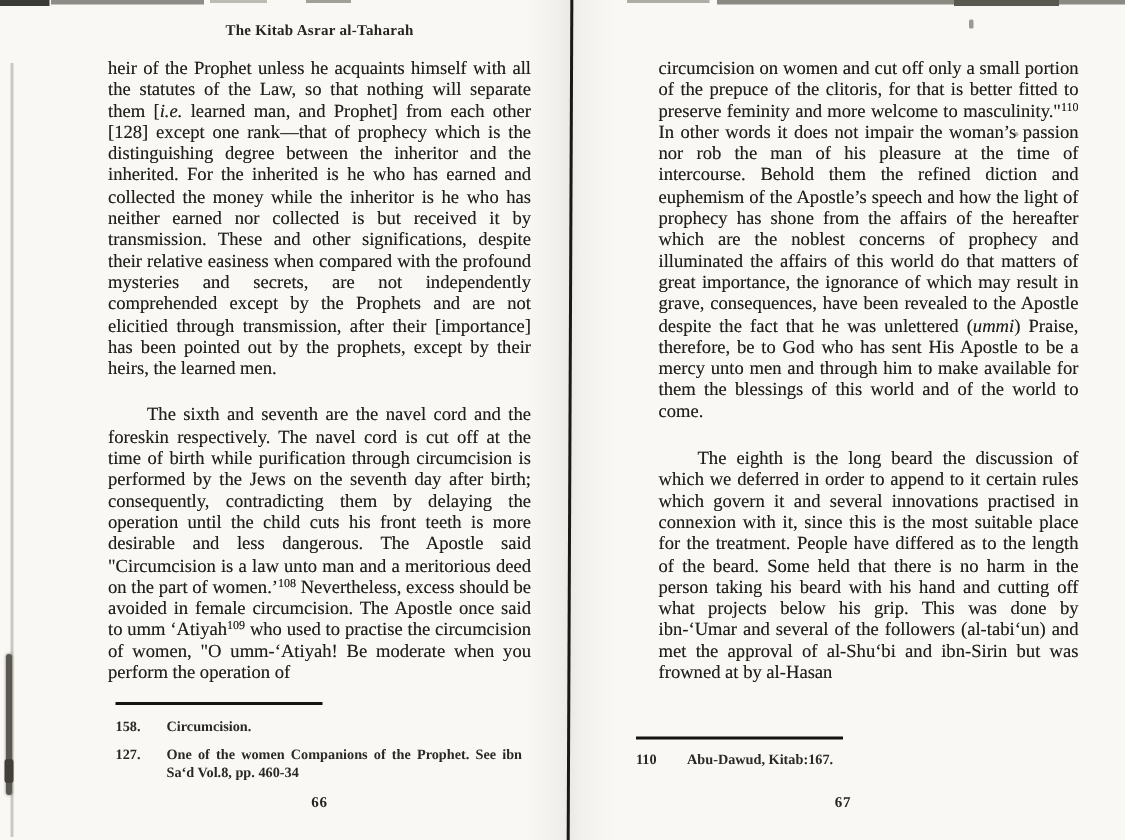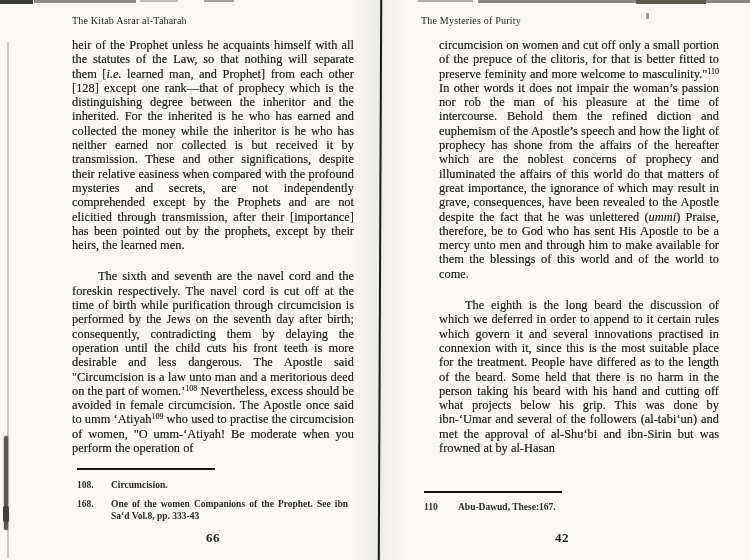--- a/index.html
+++ b/index.html
@@ -23,21 +23,21 @@
   .a-top4{left:204px;top:0;width:30px;height:2px;background:#a09f98;}
   .a-top5{left:418px;top:0;width:55px;height:2px;background:#aeada6;}
   .a-top6{left:478px;top:0;width:272px;height:3px;background:#8a8982;}
   .a-top7{left:636px;top:0;width:70px;height:4px;background:#5a594f;}
   .a-leftline{left:7px;top:42px;width:2px;height:516px;background:#cac9c1;}
   .a-streak{left:4px;top:436px;width:4px;height:94px;background:#5a5750;border-radius:2px;box-shadow:0 0 2px rgba(70,66,58,0.8);}
   .a-streak2{left:3px;top:506px;width:6px;height:16px;background:#413f38;border-radius:2px;}
   .a-dot1{left:646px;top:13px;width:3px;height:6px;background:#9b9a92;border-radius:1px;}
   .a-dot2{left:676px;top:88px;width:3px;height:3px;background:#b5b4ac;border-radius:50%;}
   
-  .running-head{position:absolute;top:15px;font-size:10px;font-weight:normal;text-align:left;letter-spacing:0.2px;color:#262521;}
+  .running-head{position:absolute;top:15px;font-size:10px;font-weight:bold;text-align:center;letter-spacing:0.2px;color:#262521;}
   .head-left{left:72px;width:282px;}
   .head-right{left:421px;width:282px;}
   .body-col{position:absolute;top:38px;font-size:12.4px;font-weight:normal;line-height:14.3px;text-align:justify;
     text-shadow:0 0 0.3px rgba(32,31,27,0.55);}
   .body-left{left:72px;width:282px;}
   .body-right{left:439px;width:280px;}
   .para{margin:0;}
   .para + .para{margin-top:17px;}
   .para.indent{text-indent:26px;}
   .para sup{font-size:8px;line-height:0;vertical-align:4px;letter-spacing:0;}
@@ -45,21 +45,21 @@
   .fn-sep{position:absolute;height:2px;background:#14130f;}
   .sep-left{left:77px;top:468px;width:138px;}
   .sep-right{left:424px;top:491px;width:138px;}
   .footnotes{position:absolute;font-size:9.5px;font-weight:bold;line-height:12px;color:#2a2924;}
   .fns-left{left:77px;top:479px;width:271px;}
   .fns-right{left:424px;top:501px;width:271px;}
   .fn{display:flex;align-items:flex-start;}
   .fn + .fn{margin-top:7px;}
   .fn-num{flex:0 0 34px;}
   .fn-text{flex:1;text-align:justify;}
-  .pagenum{position:absolute;font-size:13px;font-weight:bold;text-align:center;letter-spacing:0.5px;color:#24231e;}
+  .pagenum{position:absolute;font-size:10px;font-weight:bold;text-align:center;letter-spacing:0.5px;color:#24231e;}
   .pn-left{left:72px;top:530px;width:282px;}
   .pn-right{left:421px;top:530px;width:282px;}
 </style>
 </head>
 <body>
 
 <div class="scan">
 
   <div class="gutter-shade"></div>
   <div class="gutter-line"></div>
@@ -81,42 +81,41 @@
 
   <div class="body-col body-left">
     <p class="para"><span>heir of the Prophet unless he acquaints himself with all the statutes of the Law, so that nothing will separate them [</span><i>i.e.</i><span> learned man, and Prophet] from each other [128] except one rank—that of prophecy which is the distinguishing degree between the inheritor and the inherited. For the inherited is he who has earned and collected the money while the inheritor is he who has neither earned nor collected is but received it by transmission. These and other significations, despite their relative easiness when compared with the profound mysteries and secrets, are not independently comprehended except by the Prophets and are not elicitied through transmission, after their [importance] has been pointed out by the prophets, except by their heirs, the learned men.</span></p>
     <p class="para indent"><span>The sixth and seventh are the navel cord and the foreskin respectively. The navel cord is cut off at the time of birth while purification through circumcision is performed by the Jews on the seventh day after birth; consequently, contradicting them by delaying the operation until the child cuts his front teeth is more desirable and less dangerous. The Apostle said "Circumcision is a law unto man and a meritorious deed on the part of women.’</span><sup>108</sup><span> Nevertheless, excess should be avoided in female circumcision. The Apostle once said to umm ‘Atiyah</span><sup>109</sup><span> who used to practise the circumcision of women, "O umm-‘Atiyah! Be moderate when you perform the operation of</span></p>
   </div>
 
   <div class="fn-sep sep-left"></div>
 
   <div class="footnotes fns-left">
     <div class="fn">
-      <span class="fn-num">108.</span>
+      <span class="fn-num">158.</span>
       <span class="fn-text">Circumcision.</span>
     </div>
     <div class="fn">
-      <span class="fn-num">168.</span>
-      <span class="fn-text">One of the women Companions of the Prophet. See ibn Sa‘d Vol.8, pp. 333-43</span>
+      <span class="fn-num">127.</span>
+      <span class="fn-text">One of the women Companions of the Prophet. See ibn Sa‘d Vol.8, pp. 460-34</span>
     </div>
   </div>
 
   <div class="pagenum pn-left">66</div>
 
-  <div class="running-head head-right">The Mysteries of Purity</div>
 
   <div class="body-col body-right">
     <p class="para"><span>circumcision on women and cut off only a small portion of the prepuce of the clitoris, for that is better fitted to preserve feminity and more welcome to masculinity."</span><sup>110</sup><span> In other words it does not impair the woman’s passion nor rob the man of his pleasure at the time of intercourse. Behold them the refined diction and euphemism of the Apostle’s speech and how the light of prophecy has shone from the affairs of the hereafter which are the noblest concerns of prophecy and illuminated the affairs of this world do that matters of great importance, the ignorance of which may result in grave, consequences, have been revealed to the Apostle despite the fact that he was unlettered (</span><i>ummi</i><span>) Praise, therefore, be to God who has sent His Apostle to be a mercy unto men and through him to make available for them the blessings of this world and of the world to come.</span></p>
     <p class="para indent"><span>The eighth is the long beard the discussion of which we deferred in order to append to it certain rules which govern it and several innovations practised in connexion with it, since this is the most suitable place for the treatment. People have differed as to the length of the beard. Some held that there is no harm in the person taking his beard with his hand and cutting off what projects below his grip. This was done by ibn-‘Umar and several of the followers (al-tabi‘un) and met the approval of al-Shu‘bi and ibn-Sirin but was frowned at by al-Hasan</span></p>
   </div>
 
   <div class="fn-sep sep-right"></div>
 
   <div class="footnotes fns-right">
     <div class="fn">
       <span class="fn-num">110</span>
-      <span class="fn-text">Abu-Dawud, These:167.</span>
+      <span class="fn-text">Abu-Dawud, Kitab:167.</span>
     </div>
   </div>
 
-  <div class="pagenum pn-right">42</div>
+  <div class="pagenum pn-right">67</div>
 
 </div>
 
 </body></html>

